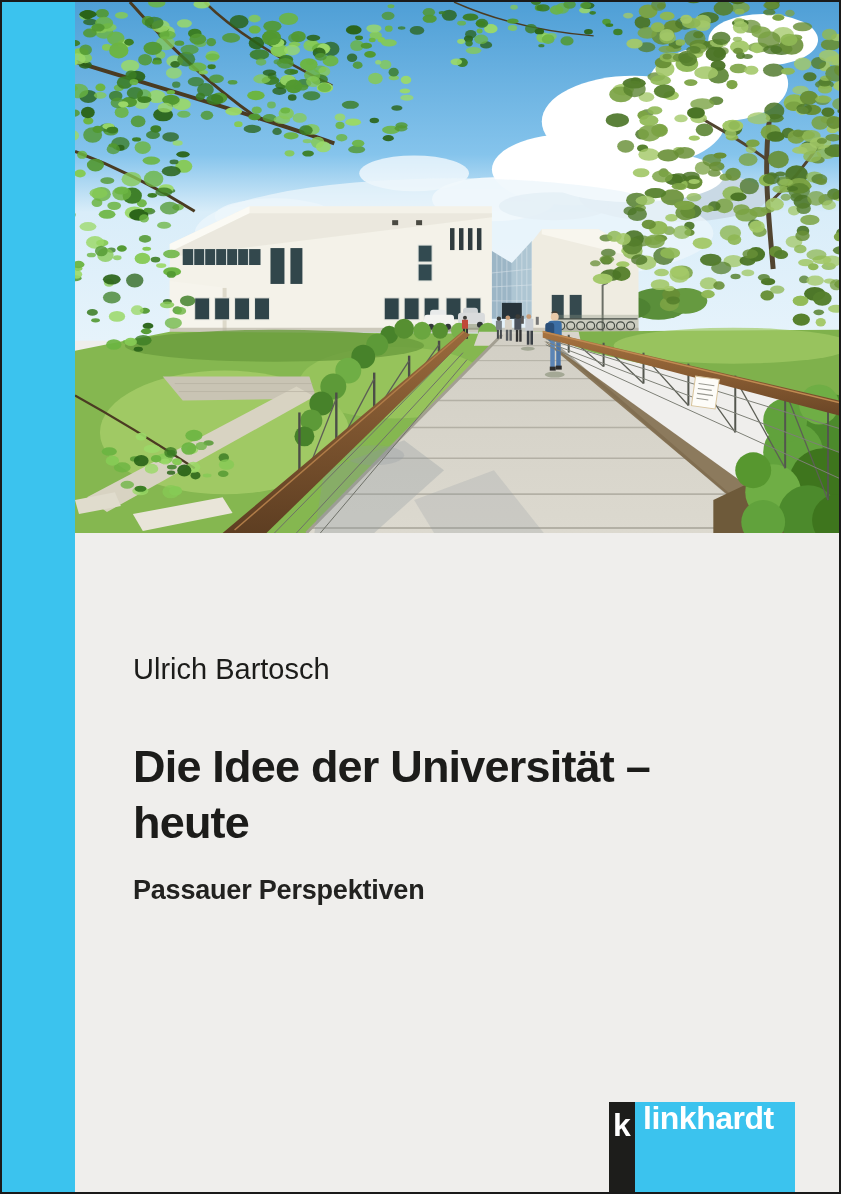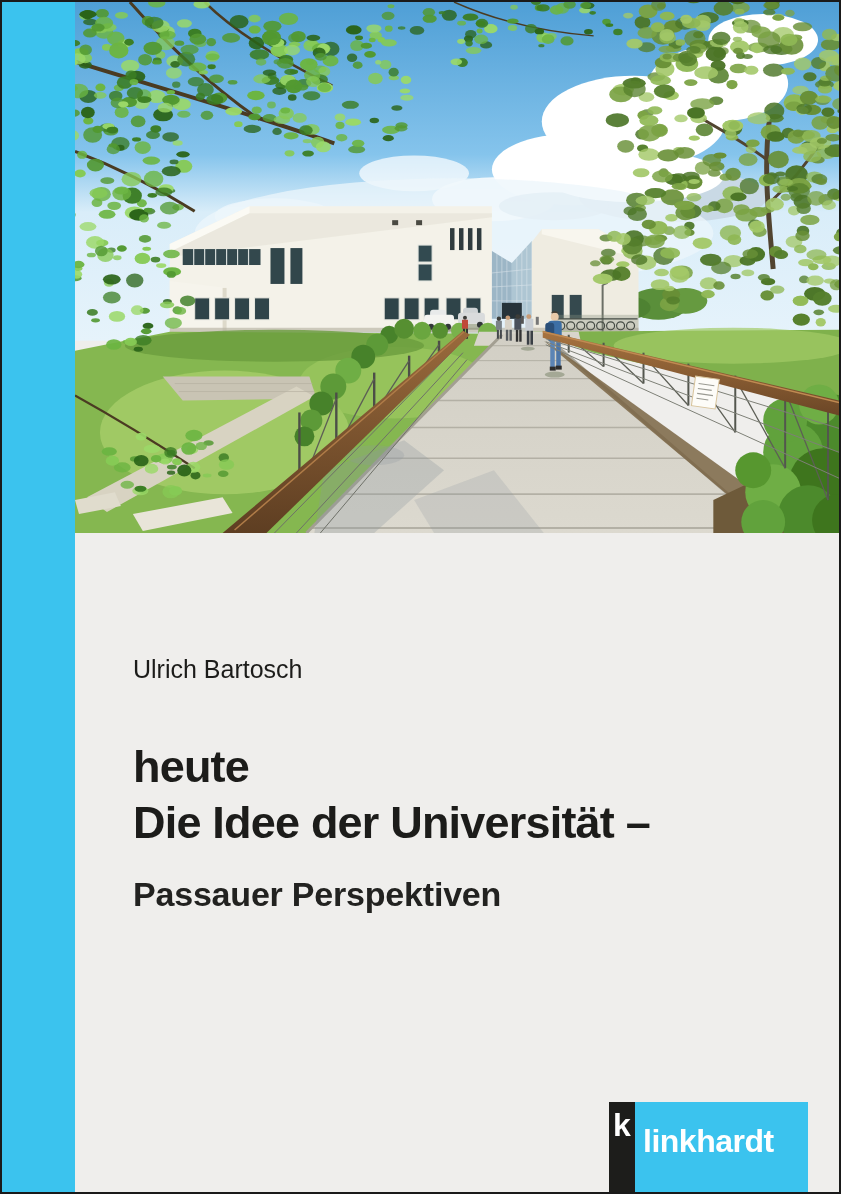--- a/index.html
+++ b/index.html
@@ -3,33 +3,33 @@
 <meta charset="utf-8">
 <style>
   html,body{margin:0;padding:0;background:#bfbfbf;}
   .cover{
     position:relative;width:841px;height:1194px;box-sizing:border-box;
     border:2px solid #1a1a1a;background:#efeeec;overflow:hidden;
     font-family:"Liberation Sans","DejaVu Sans",sans-serif;
   }
   .stripe{position:absolute;left:0;top:0;bottom:0;width:73px;}
   .photo{position:absolute;left:73px;top:0;width:764px;height:531px;display:block;}
-  .author{position:absolute;left:131px;top:649px;font-size:25px;line-height:37px;font-weight:400;color:#1c1c1a;}
+  .author{position:absolute;left:131px;top:649px;font-size:29px;line-height:37px;font-weight:400;color:#1c1c1a;}
   .title{position:absolute;left:131px;top:737px;font-size:45px;line-height:56px;font-weight:700;letter-spacing:-0.8px;color:#1c1c1a;white-space:nowrap;}
-  .subtitle{position:absolute;left:131px;top:873px;font-size:34px;font-weight:700;letter-spacing:-0.2px;color:#222220;}
+  .subtitle{position:absolute;left:131px;top:873px;font-size:27px;font-weight:700;letter-spacing:-0.2px;color:#222220;}
   .logo{position:absolute;left:607px;top:1100px;height:90px;display:flex;}
   .logo-k{
     width:26px;height:90px;background:#1d1d1b;color:#fff;
     font-weight:700;font-size:32px;line-height:32px;text-align:center;
     box-sizing:border-box;padding-top:7px;
   }
   .logo-name{
-    width:173px;height:90px;color:#fff;
+    width:160px;height:90px;color:#fff;
     font-weight:700;font-size:32px;line-height:32px;letter-spacing:-0.5px;
-    box-sizing:border-box;padding:23px 0 0 8px;
+    box-sizing:border-box;padding:0 0 0 8px;
   }
 </style>
 </head>
 <body>
 
 <div class="cover">
 
   <div class="stripe" style="background:#3bc3ee"></div>
 
   <svg class="photo" role="img" viewBox="0 0 766 533" preserveAspectRatio="none" aria-label="Wooden-railed footbridge path leading to the white modern university buildings of the Passau campus, green lawns and trees on both sides, students walking under a blue sky with clouds">
@@ -1135,22 +1135,22 @@
           <ellipse cx="467.6" cy="43.8" rx="3.1" ry="1.6" fill="#3b7d23" opacity="0.87"></ellipse>
         </g>
     </g>
   </svg>
 
   <div class="author">
     <div>Ulrich Bartosch</div>
   </div>
 
   <div class="title">
+    <div>Die Idee der Universität –</div>
     <div>heute</div>
-    <div>Die Idee der Universität –</div>
   </div>
 
   <div class="subtitle">Passauer Perspektiven</div>
 
   <div class="logo">
     <div class="logo-k">
       <span>k</span>
     </div>
     <div class="logo-name" style="background:#3bc3ee">
       <span>linkhardt</span>

